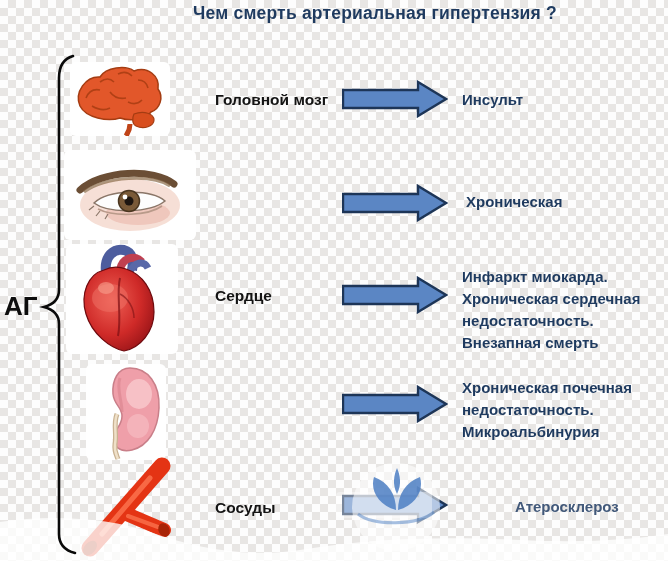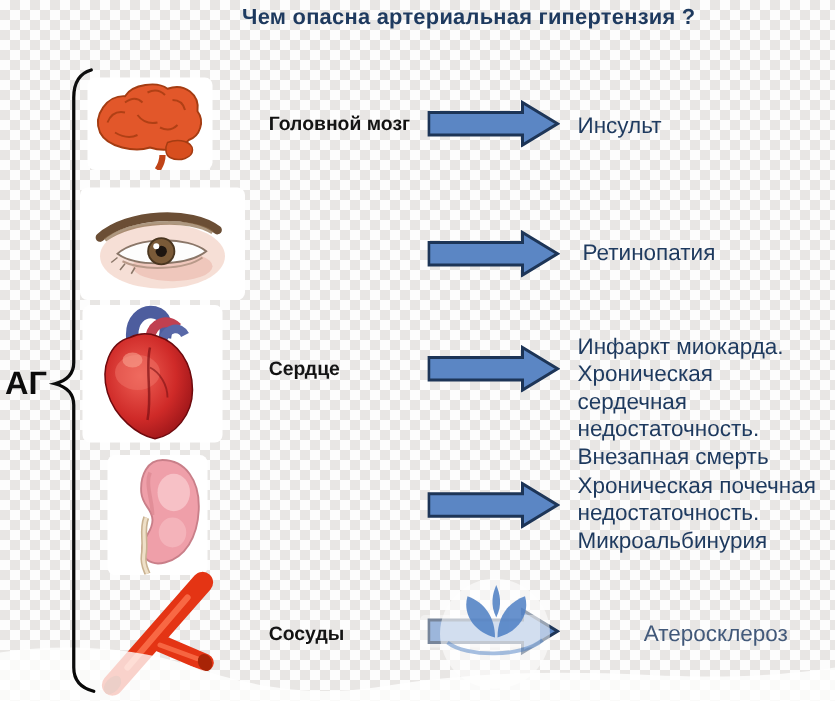--- a/index.html
+++ b/index.html
@@ -28,33 +28,33 @@
   .organ-cell{position:absolute;background:#fff;border-radius:6px;z-index:4;}
   .organ-cell.nobg{background:transparent;}
   .organ-cell svg{display:block;width:100%;height:100%;}
   .organ-label{
     position:absolute;left:200px;width:150px;
     font-size:15.5px;font-weight:bold;color:#141414;margin-left:15px;
   }
   .arrow{position:absolute;left:342px;width:106px;height:38px;z-index:2;}
   .consequence{
     position:absolute;left:462px;width:200px;
-    font-size:18px;font-weight:normal;color:#1e3a5f;
+    font-size:15px;font-weight:bold;color:#1e3a5f;
     line-height:22px;white-space:pre-line;
   }
   .consequence.muted{color:#42597a;margin-left:47px;}
   .watermark{position:absolute;left:328px;top:452px;z-index:7;pointer-events:none;}
   .bottom-wave{position:absolute;left:0;top:506px;z-index:5;pointer-events:none;}
 </style>
 </head>
 <body>
 
 <div class="stage">
 
-  <h1 class="title">Чем опасна артериальная гипертензия ?</h1>
+  <h1 class="title">Чем смерть артериальная гипертензия ?</h1>
 
   <div class="ag-label">АГ</div>
 
   <svg class="brace" width="50" height="512" viewBox="0 0 50 512">
     <path d="M 38 6 Q 24 10 24 28 L 24 240 Q 24 253 9 257 Q 24 261 24 274 L 24 484 Q 24 499 40 503" fill="none" stroke="#0a0a0a" stroke-width="2.6" stroke-linecap="round"></path>
   </svg>
 
   <div class="organ-cell" style="left:70px;top:62px;width:100px;height:74px;">
     <svg viewBox="0 0 100 74">
       <path d="M 10 44 C 4 30 16 14 30 15 C 36 5 56 3 64 9 C 78 4 90 14 88 27 C 94 35 90 47 81 50 C 76 57 62 60 50 56 C 38 60 16 56 10 44 Z" fill="#e2572a" stroke="#a43c12" stroke-width="1.5"></path>
@@ -143,21 +143,21 @@
       <polygon points="1,10 76,10 76,2 104,19 76,36 76,28 1,28" fill="#5b86c4" stroke="#1d3557" stroke-width="2.4"></polygon>
     </svg>
   <svg class="arrow" style="top:385px" viewBox="0 0 106 38">
       <polygon points="1,10 76,10 76,2 104,19 76,36 76,28 1,28" fill="#5b86c4" stroke="#1d3557" stroke-width="2.4"></polygon>
     </svg>
   <svg class="arrow" style="top:486px" viewBox="0 0 106 38">
       <polygon points="1,10 76,10 76,2 104,19 76,36 76,28 1,28" fill="#5b86c4" stroke="#1d3557" stroke-width="2.4"></polygon>
     </svg>
 
   <div class="consequence" style="top:89px">Инсульт</div>
-  <div class="consequence" style="top:191px;left:466px">Ретинопатия</div>
+  <div class="consequence" style="top:191px;left:466px">Хроническая</div>
   <div class="consequence" style="top:266px">Инфаркт миокарда.
 Хроническая сердечная
 недостаточность.
 Внезапная смерть</div>
   <div class="consequence" style="top:377px">Хроническая почечная
 недостаточность.
 Микроальбинурия</div>
   <div class="consequence muted" style="top:496px;left:468px">Атеросклероз</div>
 
   <svg class="watermark" width="140" height="109" viewBox="0 0 140 109">

